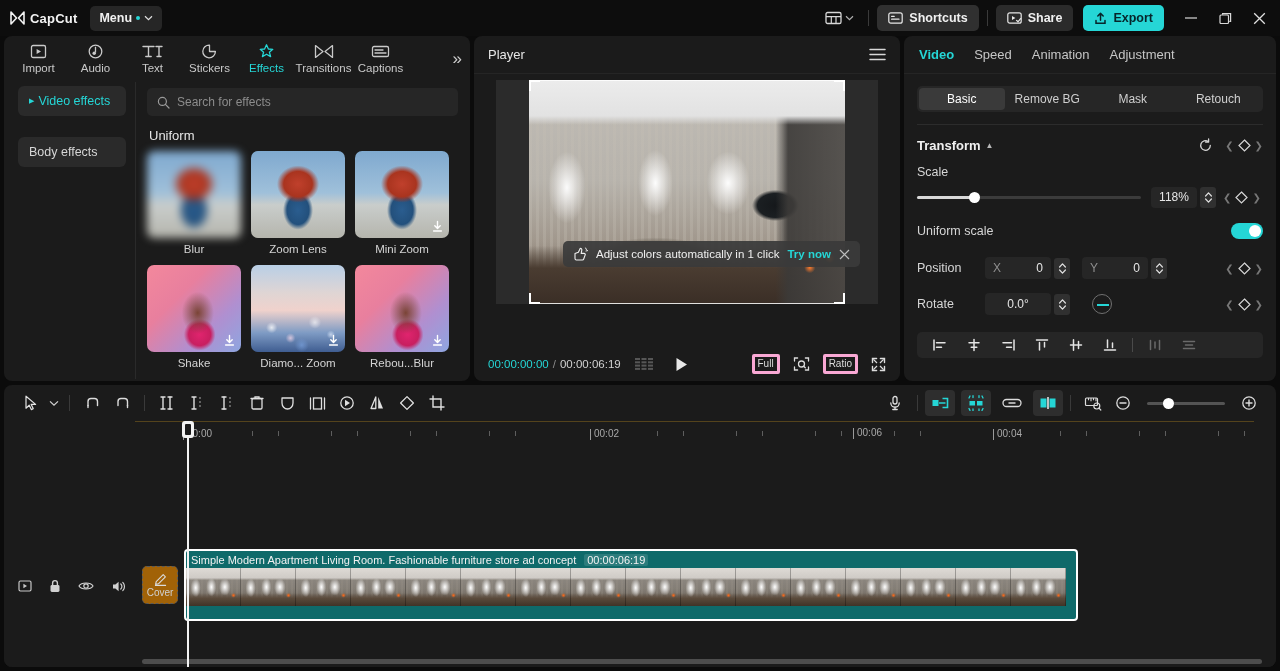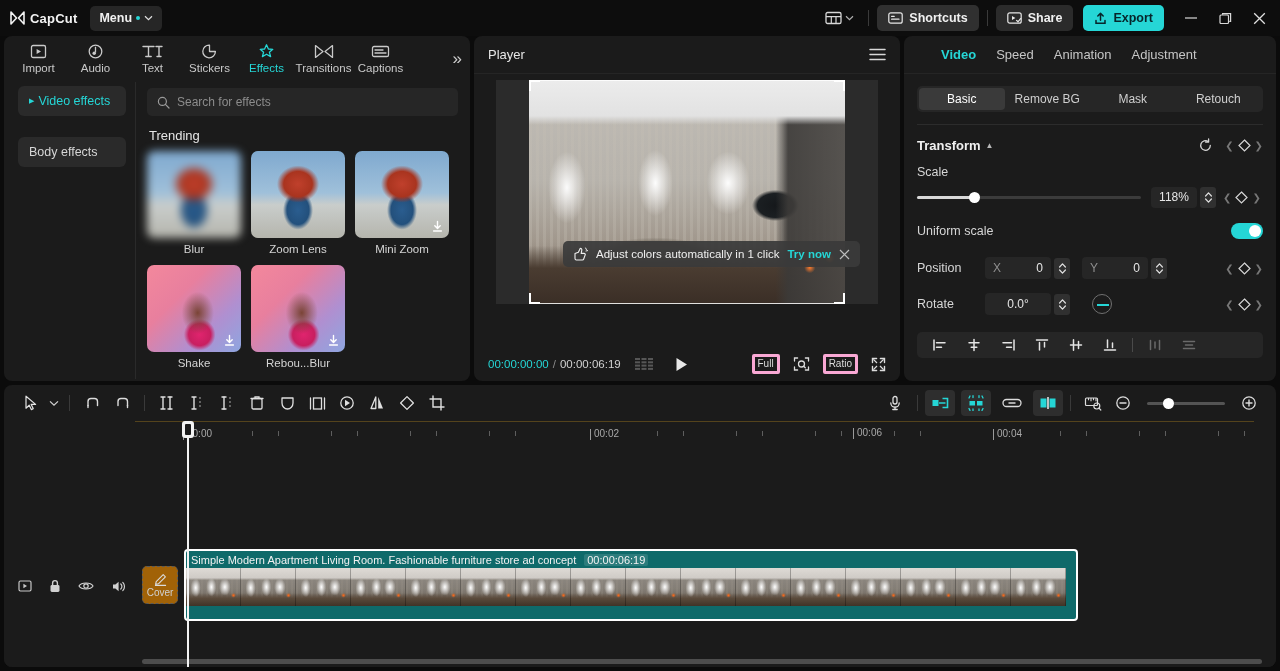--- a/index.html
+++ b/index.html
@@ -183,21 +183,21 @@
     padding: 1px 3px; cursor: pointer; line-height: 1.15;
   }
 
   
   .right-panel {
     position: absolute; top: 36px; left: 904px; width: 372px; height: 345px;
     background: #1b1b1b; border-radius: 8px; overflow: hidden;
   }
   .rp-tabs { display: flex; align-items: center; gap: 20px; height: 38px; padding: 0 15px; border-bottom: 1px solid #252525; }
   .rp-tab { font-size: 13px; color: #c6c6c6; cursor: pointer; font-weight: 400; }
-  .rp-tab.active { color: #25d6d6; font-weight: 700; margin-left: 22px; }
+  .rp-tab.active { color: #25d6d6; font-weight: 700; }
   .seg-wrap {
     margin: 12px 13px 0 13px; height: 26px; background: #262626; border-radius: 5px;
     display: flex; align-items: center; padding: 2px;
   }
   .seg { flex: 1; height: 22px; border-radius: 4px; display: flex; align-items: center; justify-content: center;
          font-size: 12px; color: #cfcfcf; cursor: pointer; }
   .seg.active { background: #3a3a3a; color: #ffffff; }
   .rp-divider { margin: 12px 13px 0 13px; height: 1px; background: #2c2c2c; }
   .row { display: flex; align-items: center; padding: 0 13px; }
   .transform-row { height: 34px; margin-top: 3px; }
@@ -486,21 +486,21 @@
         <div class="search-box">
           <span>
             <svg width="13" height="13" viewBox="0 0 13 13">
                 <circle cx="5.4" cy="5.4" r="4" fill="none" stroke="#9a9a9a" stroke-width="1.2"></circle>
                 <path d="M8.4 8.4 L12 12" stroke="#9a9a9a" stroke-width="1.2" stroke-linecap="round"></path>
               </svg>
           </span>
           <span class="search-ph">Search for effects</span>
         </div>
 
-        <div class="section-title">Trending</div>
+        <div class="section-title">Uniform</div>
 
         <div class="eff-grid">
           <div class="eff-card">
             <div class="eff-thumb thumb-boy blurred"></div>
             <div class="eff-name">Blur</div>
           </div>
           <div class="eff-card">
             <div class="eff-thumb thumb-boy"></div>
             <div class="eff-name">Zoom Lens</div>
           </div>
@@ -518,20 +518,31 @@
           <div class="eff-card">
             <div class="eff-thumb thumb-girl-pink">
               <span class="eff-dl">
                 <svg width="15" height="15" viewBox="0 0 15 15">
                     <path d="M7.5 2.4 V9.4 M4.8 6.8 L7.5 9.6 L10.2 6.8" fill="none" stroke="#fff" stroke-width="1.4" stroke-linecap="round" stroke-linejoin="round"></path>
                     <path d="M3.6 12 H11.4" stroke="#fff" stroke-width="1.4" stroke-linecap="round"></path>
                   </svg>
               </span>
             </div>
             <div class="eff-name">Shake</div>
+          </div>
+          <div class="eff-card">
+            <div class="eff-thumb thumb-bokeh">
+              <span class="eff-dl">
+                <svg width="15" height="15" viewBox="0 0 15 15">
+                    <path d="M7.5 2.4 V9.4 M4.8 6.8 L7.5 9.6 L10.2 6.8" fill="none" stroke="#fff" stroke-width="1.4" stroke-linecap="round" stroke-linejoin="round"></path>
+                    <path d="M3.6 12 H11.4" stroke="#fff" stroke-width="1.4" stroke-linecap="round"></path>
+                  </svg>
+              </span>
+            </div>
+            <div class="eff-name">Diamo... Zoom</div>
           </div>
           <div class="eff-card">
             <div class="eff-thumb thumb-girl-pink">
               <span class="eff-dl">
                 <svg width="15" height="15" viewBox="0 0 15 15">
                     <path d="M7.5 2.4 V9.4 M4.8 6.8 L7.5 9.6 L10.2 6.8" fill="none" stroke="#fff" stroke-width="1.4" stroke-linecap="round" stroke-linejoin="round"></path>
                     <path d="M3.6 12 H11.4" stroke="#fff" stroke-width="1.4" stroke-linecap="round"></path>
                   </svg>
               </span>
             </div>

